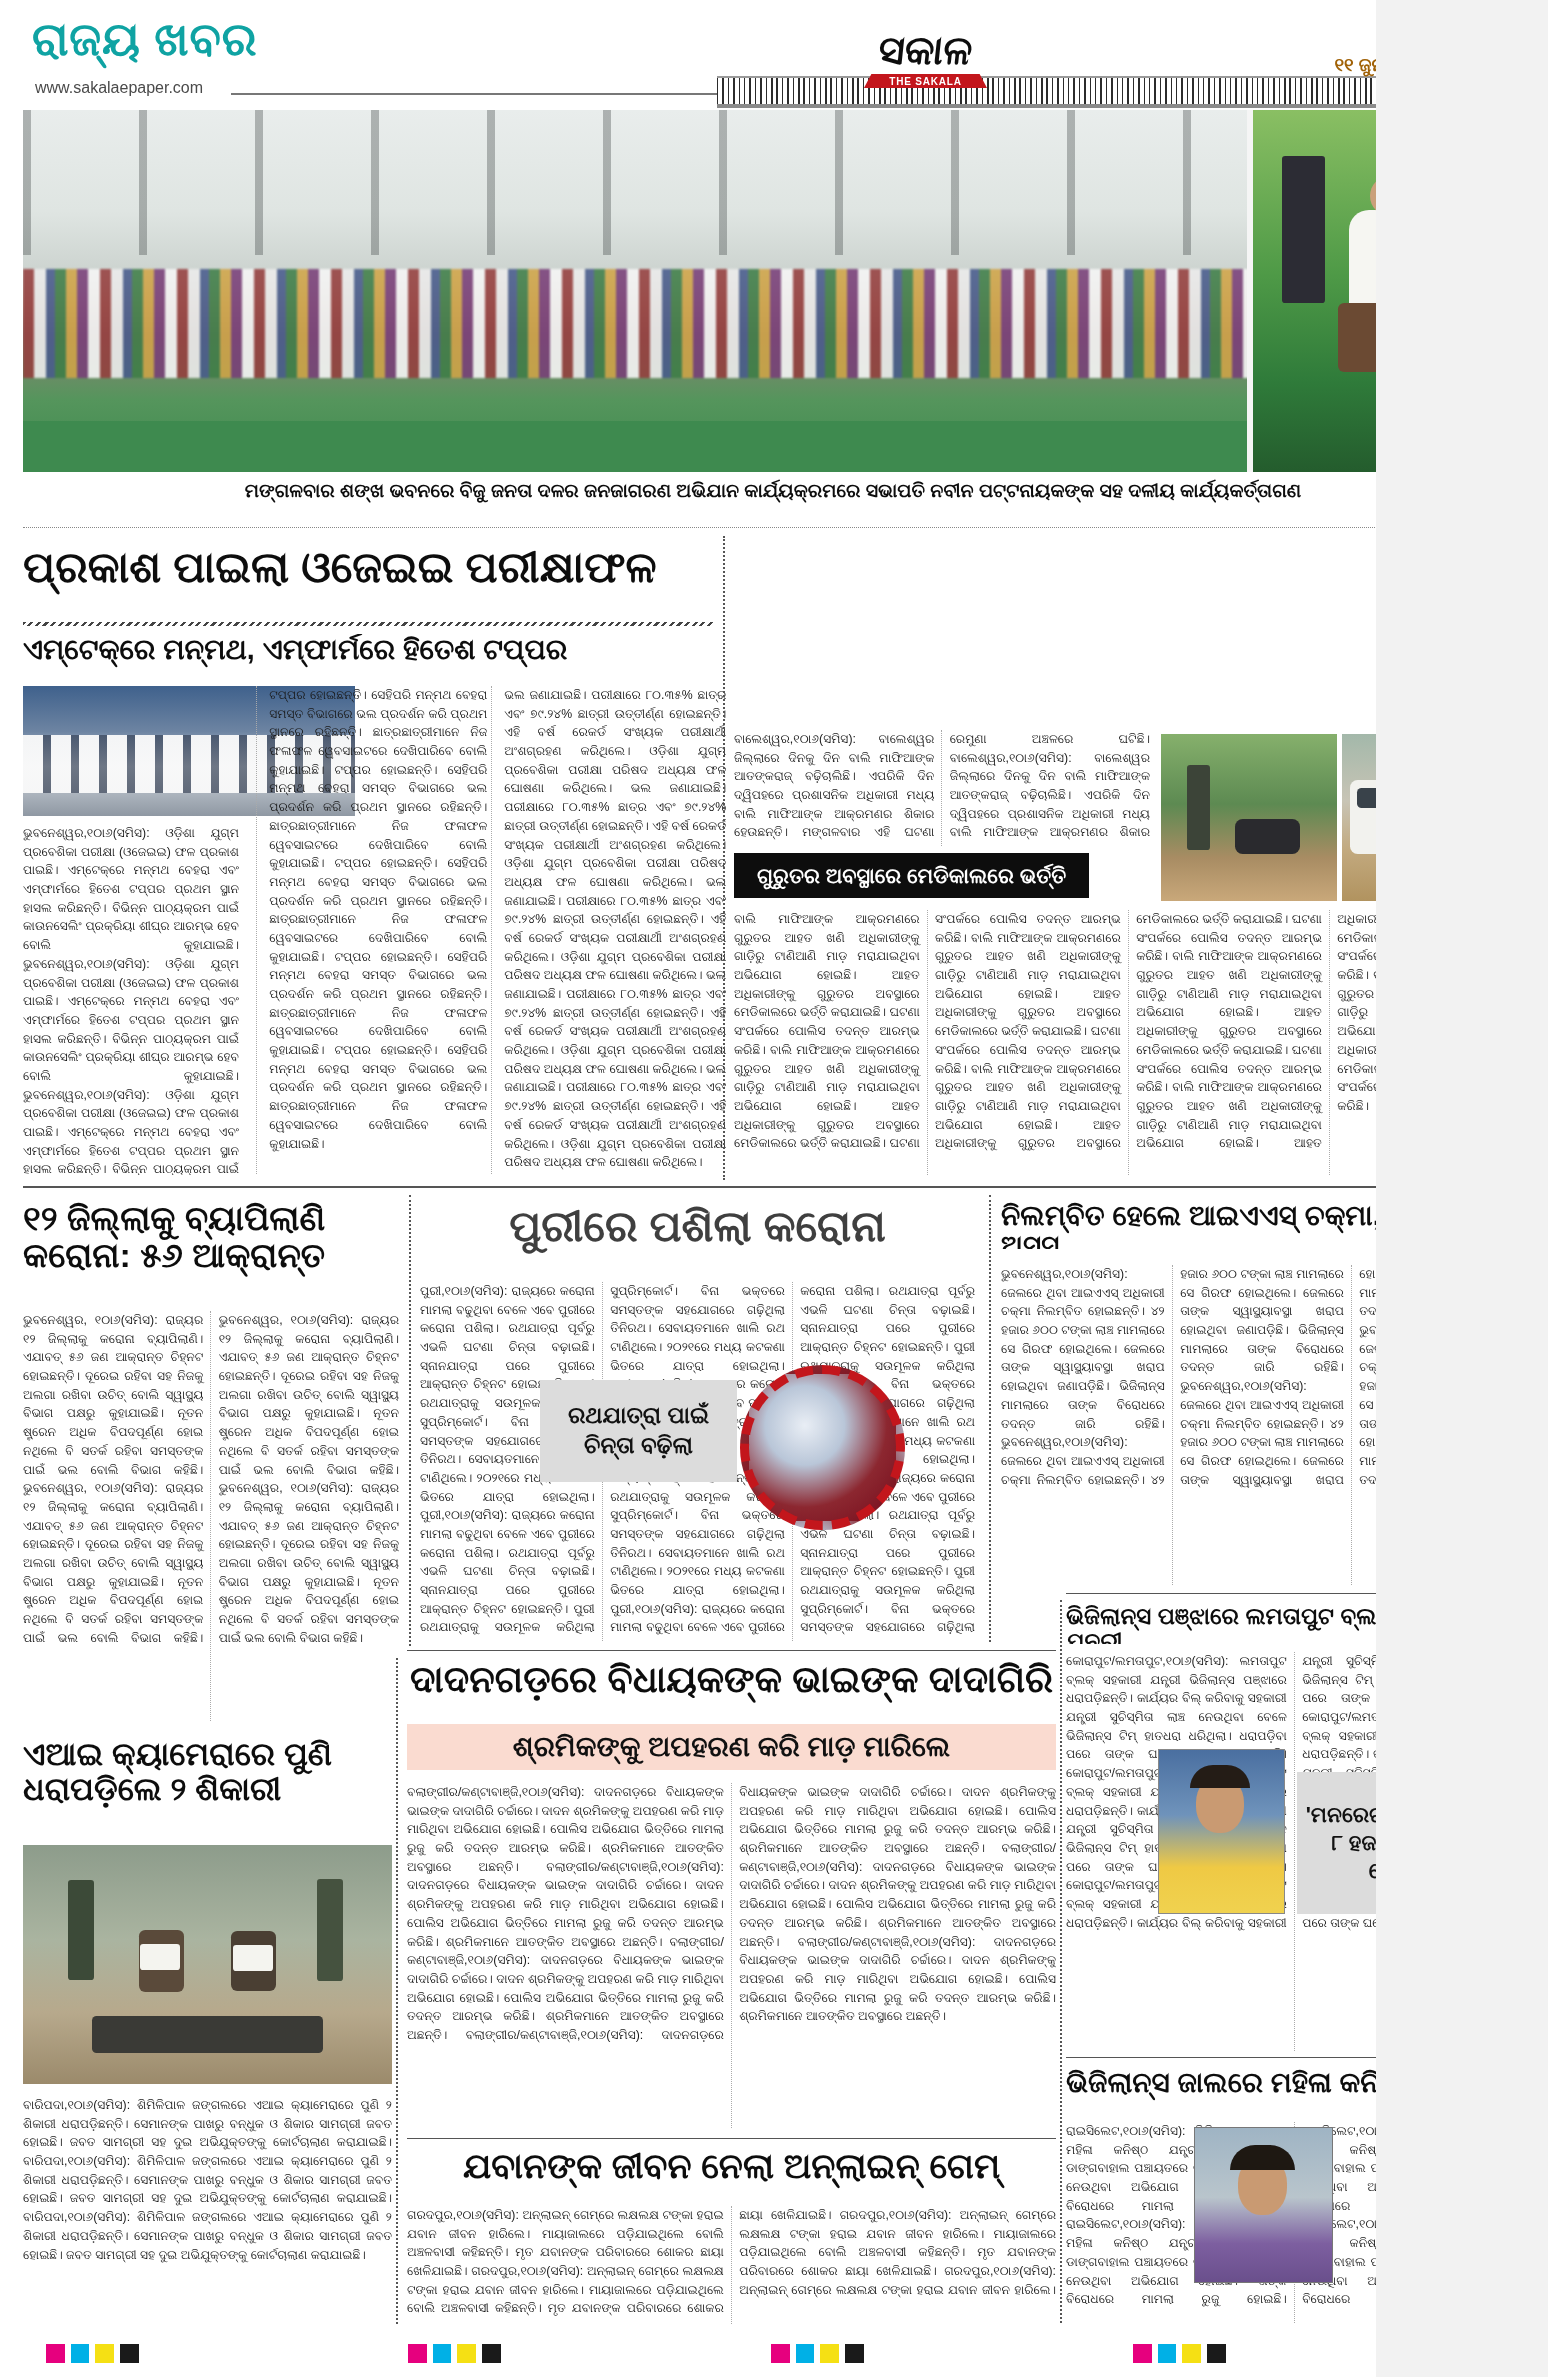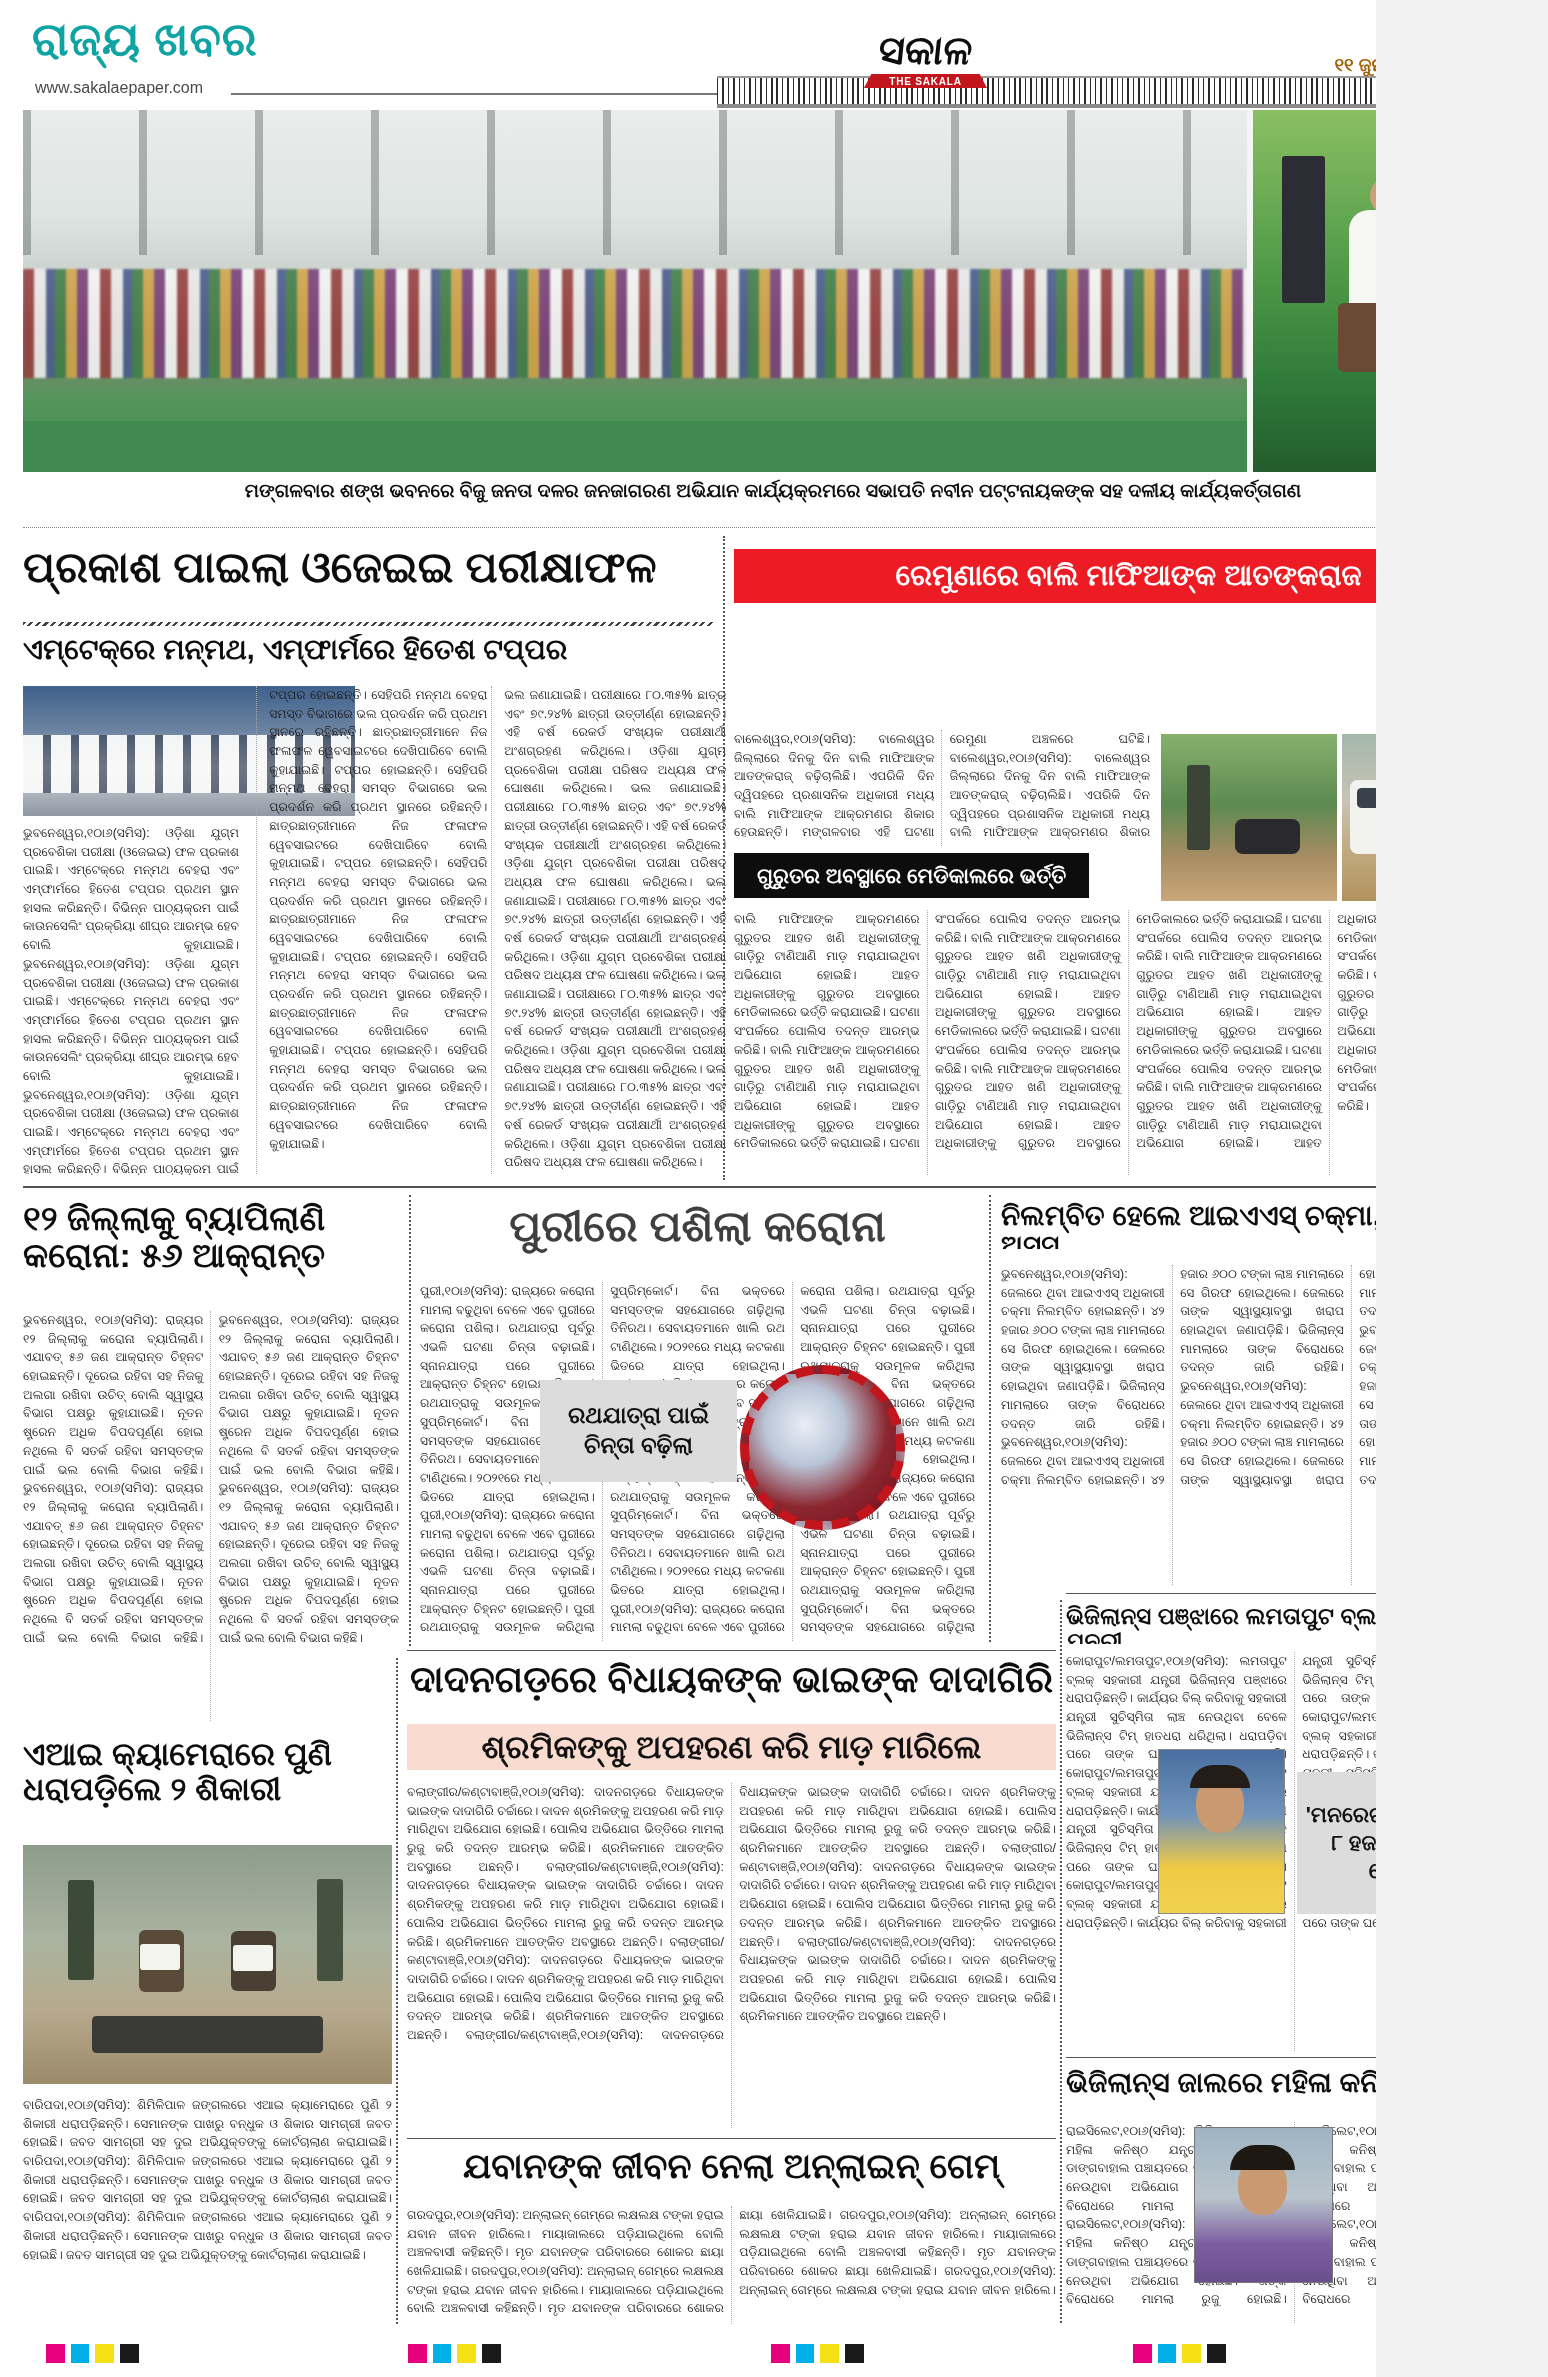--- a/index.html
+++ b/index.html
@@ -79,23 +79,20 @@
               background:linear-gradient(180deg,#3f618c 0%,#6d84a2 35%,#cfd6dd 62%,#8f98a3 100%);">
     <div class="abs" style="left:0;top:38%;width:100%;height:44%;
                 background:repeating-linear-gradient(90deg,rgba(250,250,250,0.95) 0 20px,rgba(45,55,75,0.6) 20px 28px);"></div>
   </div>
   <div class="abs body-text" style="left:23px;top:824px;width:216px;height:351px;">ଭୁବନେଶ୍ୱର,୧୦ା୬(ସମିସ): ଓଡ଼ିଶା ଯୁଗ୍ମ ପ୍ରବେଶିକା ପରୀକ୍ଷା (ଓଜେଇଇ) ଫଳ ପ୍ରକାଶ ପାଇଛି। ଏମ୍‌ଟେକ୍‌ରେ ମନ୍ମଥ ବେହରା ଏବଂ ଏମ୍‌ଫାର୍ମରେ ହିତେଶ ଟପ୍ପର ପ୍ରଥମ ସ୍ଥାନ ହାସଲ କରିଛନ୍ତି। ବିଭିନ୍ନ ପାଠ୍ୟକ୍ରମ ପାଇଁ କାଉନସେଲିଂ ପ୍ରକ୍ରିୟା ଶୀଘ୍ର ଆରମ୍ଭ ହେବ ବୋଲି କୁହାଯାଇଛି। ଭୁବନେଶ୍ୱର,୧୦ା୬(ସମିସ): ଓଡ଼ିଶା ଯୁଗ୍ମ ପ୍ରବେଶିକା ପରୀକ୍ଷା (ଓଜେଇଇ) ଫଳ ପ୍ରକାଶ ପାଇଛି। ଏମ୍‌ଟେକ୍‌ରେ ମନ୍ମଥ ବେହରା ଏବଂ ଏମ୍‌ଫାର୍ମରେ ହିତେଶ ଟପ୍ପର ପ୍ରଥମ ସ୍ଥାନ ହାସଲ କରିଛନ୍ତି। ବିଭିନ୍ନ ପାଠ୍ୟକ୍ରମ ପାଇଁ କାଉନସେଲିଂ ପ୍ରକ୍ରିୟା ଶୀଘ୍ର ଆରମ୍ଭ ହେବ ବୋଲି କୁହାଯାଇଛି। ଭୁବନେଶ୍ୱର,୧୦ା୬(ସମିସ): ଓଡ଼ିଶା ଯୁଗ୍ମ ପ୍ରବେଶିକା ପରୀକ୍ଷା (ଓଜେଇଇ) ଫଳ ପ୍ରକାଶ ପାଇଛି। ଏମ୍‌ଟେକ୍‌ରେ ମନ୍ମଥ ବେହରା ଏବଂ ଏମ୍‌ଫାର୍ମରେ ହିତେଶ ଟପ୍ପର ପ୍ରଥମ ସ୍ଥାନ ହାସଲ କରିଛନ୍ତି। ବିଭିନ୍ନ ପାଠ୍ୟକ୍ରମ ପାଇଁ କାଉନସେଲିଂ ପ୍ରକ୍ରିୟା ଶୀଘ୍ର ଆରମ୍ଭ ହେବ ବୋଲି କୁହାଯାଇଛି।</div>
   <div class="abs body-text" style="left:256px;top:686px;width:218px;height:488px;border-left:0.8px dotted #aaa;padding-left:12.3px;">ଟପ୍ପର ହୋଇଛନ୍ତି। ସେହିପରି ମନ୍ମଥ ବେହରା ସମସ୍ତ ବିଭାଗରେ ଭଲ ପ୍ରଦର୍ଶନ କରି ପ୍ରଥମ ସ୍ଥାନରେ ରହିଛନ୍ତି। ଛାତ୍ରଛାତ୍ରୀମାନେ ନିଜ ଫଳାଫଳ ୱେବସାଇଟରେ ଦେଖିପାରିବେ ବୋଲି କୁହାଯାଇଛି। ଟପ୍ପର ହୋଇଛନ୍ତି। ସେହିପରି ମନ୍ମଥ ବେହରା ସମସ୍ତ ବିଭାଗରେ ଭଲ ପ୍ରଦର୍ଶନ କରି ପ୍ରଥମ ସ୍ଥାନରେ ରହିଛନ୍ତି। ଛାତ୍ରଛାତ୍ରୀମାନେ ନିଜ ଫଳାଫଳ ୱେବସାଇଟରେ ଦେଖିପାରିବେ ବୋଲି କୁହାଯାଇଛି। ଟପ୍ପର ହୋଇଛନ୍ତି। ସେହିପରି ମନ୍ମଥ ବେହରା ସମସ୍ତ ବିଭାଗରେ ଭଲ ପ୍ରଦର୍ଶନ କରି ପ୍ରଥମ ସ୍ଥାନରେ ରହିଛନ୍ତି। ଛାତ୍ରଛାତ୍ରୀମାନେ ନିଜ ଫଳାଫଳ ୱେବସାଇଟରେ ଦେଖିପାରିବେ ବୋଲି କୁହାଯାଇଛି। ଟପ୍ପର ହୋଇଛନ୍ତି। ସେହିପରି ମନ୍ମଥ ବେହରା ସମସ୍ତ ବିଭାଗରେ ଭଲ ପ୍ରଦର୍ଶନ କରି ପ୍ରଥମ ସ୍ଥାନରେ ରହିଛନ୍ତି। ଛାତ୍ରଛାତ୍ରୀମାନେ ନିଜ ଫଳାଫଳ ୱେବସାଇଟରେ ଦେଖିପାରିବେ ବୋଲି କୁହାଯାଇଛି। ଟପ୍ପର ହୋଇଛନ୍ତି। ସେହିପରି ମନ୍ମଥ ବେହରା ସମସ୍ତ ବିଭାଗରେ ଭଲ ପ୍ରଦର୍ଶନ କରି ପ୍ରଥମ ସ୍ଥାନରେ ରହିଛନ୍ତି। ଛାତ୍ରଛାତ୍ରୀମାନେ ନିଜ ଫଳାଫଳ ୱେବସାଇଟରେ ଦେଖିପାରିବେ ବୋଲି କୁହାଯାଇଛି।</div>
   <div class="abs body-text" style="left:491px;top:686px;width:222px;height:488px;border-left:0.8px dotted #aaa;padding-left:12.3px;">ଭଲ ଜଣାଯାଇଛି। ପରୀକ୍ଷାରେ ୮୦.୩୫% ଛାତ୍ର ଏବଂ ୭୯.୨୪% ଛାତ୍ରୀ ଉତ୍ତୀର୍ଣ୍ଣ ହୋଇଛନ୍ତି। ଏହି ବର୍ଷ ରେକର୍ଡ ସଂଖ୍ୟକ ପରୀକ୍ଷାର୍ଥୀ ଅଂଶଗ୍ରହଣ କରିଥିଲେ। ଓଡ଼ିଶା ଯୁଗ୍ମ ପ୍ରବେଶିକା ପରୀକ୍ଷା ପରିଷଦ ଅଧ୍ୟକ୍ଷ ଫଳ ଘୋଷଣା କରିଥିଲେ। ଭଲ ଜଣାଯାଇଛି। ପରୀକ୍ଷାରେ ୮୦.୩୫% ଛାତ୍ର ଏବଂ ୭୯.୨୪% ଛାତ୍ରୀ ଉତ୍ତୀର୍ଣ୍ଣ ହୋଇଛନ୍ତି। ଏହି ବର୍ଷ ରେକର୍ଡ ସଂଖ୍ୟକ ପରୀକ୍ଷାର୍ଥୀ ଅଂଶଗ୍ରହଣ କରିଥିଲେ। ଓଡ଼ିଶା ଯୁଗ୍ମ ପ୍ରବେଶିକା ପରୀକ୍ଷା ପରିଷଦ ଅଧ୍ୟକ୍ଷ ଫଳ ଘୋଷଣା କରିଥିଲେ। ଭଲ ଜଣାଯାଇଛି। ପରୀକ୍ଷାରେ ୮୦.୩୫% ଛାତ୍ର ଏବଂ ୭୯.୨୪% ଛାତ୍ରୀ ଉତ୍ତୀର୍ଣ୍ଣ ହୋଇଛନ୍ତି। ଏହି ବର୍ଷ ରେକର୍ଡ ସଂଖ୍ୟକ ପରୀକ୍ଷାର୍ଥୀ ଅଂଶଗ୍ରହଣ କରିଥିଲେ। ଓଡ଼ିଶା ଯୁଗ୍ମ ପ୍ରବେଶିକା ପରୀକ୍ଷା ପରିଷଦ ଅଧ୍ୟକ୍ଷ ଫଳ ଘୋଷଣା କରିଥିଲେ। ଭଲ ଜଣାଯାଇଛି। ପରୀକ୍ଷାରେ ୮୦.୩୫% ଛାତ୍ର ଏବଂ ୭୯.୨୪% ଛାତ୍ରୀ ଉତ୍ତୀର୍ଣ୍ଣ ହୋଇଛନ୍ତି। ଏହି ବର୍ଷ ରେକର୍ଡ ସଂଖ୍ୟକ ପରୀକ୍ଷାର୍ଥୀ ଅଂଶଗ୍ରହଣ କରିଥିଲେ। ଓଡ଼ିଶା ଯୁଗ୍ମ ପ୍ରବେଶିକା ପରୀକ୍ଷା ପରିଷଦ ଅଧ୍ୟକ୍ଷ ଫଳ ଘୋଷଣା କରିଥିଲେ। ଭଲ ଜଣାଯାଇଛି। ପରୀକ୍ଷାରେ ୮୦.୩୫% ଛାତ୍ର ଏବଂ ୭୯.୨୪% ଛାତ୍ରୀ ଉତ୍ତୀର୍ଣ୍ଣ ହୋଇଛନ୍ତି। ଏହି ବର୍ଷ ରେକର୍ଡ ସଂଖ୍ୟକ ପରୀକ୍ଷାର୍ଥୀ ଅଂଶଗ୍ରହଣ କରିଥିଲେ। ଓଡ଼ିଶା ଯୁଗ୍ମ ପ୍ରବେଶିକା ପରୀକ୍ଷା ପରିଷଦ ଅଧ୍ୟକ୍ଷ ଫଳ ଘୋଷଣା କରିଥିଲେ।</div>
 
   <div class="abs vdots" style="left:723px;top:536px;height:644px;"></div>
 
-  <div class="abs kicker" style="left:734px;top:549px;width:789px;height:54px;font-size:29px;">
-    <span>ରେମୁଣାରେ ବାଲି ମାଫିଆଙ୍କ ଆତଙ୍କରାଜ</span>
-  </div>
 
   <div class="abs body-text cols2" style="left:734px;top:730px;width:416px;height:116px;">ବାଲେଶ୍ୱର,୧୦ା୬(ସମିସ): ବାଲେଶ୍ୱର ଜିଲ୍ଲାରେ ଦିନକୁ ଦିନ ବାଲି ମାଫିଆଙ୍କ ଆତଙ୍କରାଜ୍ ବଢ଼ିଚାଲିଛି। ଏପରିକି ଦିନ ଦ୍ୱିପହରେ ପ୍ରଶାସନିକ ଅଧିକାରୀ ମଧ୍ୟ ବାଲି ମାଫିଆଙ୍କ ଆକ୍ରମଣର ଶିକାର ହେଉଛନ୍ତି। ମଙ୍ଗଳବାର ଏହି ଘଟଣା ରେମୁଣା ଅଞ୍ଚଳରେ ଘଟିଛି। ବାଲେଶ୍ୱର,୧୦ା୬(ସମିସ): ବାଲେଶ୍ୱର ଜିଲ୍ଲାରେ ଦିନକୁ ଦିନ ବାଲି ମାଫିଆଙ୍କ ଆତଙ୍କରାଜ୍ ବଢ଼ିଚାଲିଛି। ଏପରିକି ଦିନ ଦ୍ୱିପହରେ ପ୍ରଶାସନିକ ଅଧିକାରୀ ମଧ୍ୟ ବାଲି ମାଫିଆଙ୍କ ଆକ୍ରମଣର ଶିକାର ହେଉଛନ୍ତି। ମଙ୍ଗଳବାର ଏହି ଘଟଣା ରେମୁଣା ଅଞ୍ଚଳରେ ଘଟିଛି।</div>
   <div class="abs blackbox" style="left:734px;top:853px;width:355px;height:45px;font-size:21px;">
     <span>ଗୁରୁତର ଅବସ୍ଥାରେ ମେଡିକାଲରେ ଭର୍ତ୍ତି</span>
   </div>
 
   <div class="photo" style="left:1161px;top:734px;width:176px;height:167px;
               background:linear-gradient(180deg,#86b06c 0%,#5d8a52 42%,#a88c63 74%,#c9a87a 100%);">
     <div class="figure" style="left:26px;top:31px;width:23px;height:85px;background:#3c4438;"></div>
     <div class="figure" style="left:74px;top:85px;width:65px;height:35px;background:#2a2a2e;border-radius:7.7px;"></div>
@@ -142,21 +139,21 @@
     <div class="figure" style="left:117px;top:99px;width:40px;height:26px;background:#f4f4ef;"></div>
     <div class="figure" style="left:210px;top:100px;width:40px;height:26px;background:#f4f4ef;"></div>
     <div class="figure" style="left:69px;top:171px;width:231px;height:37px;background:#3a3a36;border-radius:4.6px;"></div>
   </div>
   <div class="abs body-text" style="left:23px;top:2096px;width:369px;height:227px;">ବାରିପଦା,୧୦ା୬(ସମିସ): ଶିମିଳିପାଳ ଜଙ୍ଗଲରେ ଏଆଇ କ୍ୟାମେରାରେ ପୁଣି ୨ ଶିକାରୀ ଧରାପଡ଼ିଛନ୍ତି। ସେମାନଙ୍କ ପାଖରୁ ବନ୍ଧୁକ ଓ ଶିକାର ସାମଗ୍ରୀ ଜବତ ହୋଇଛି। ଜବତ ସାମଗ୍ରୀ ସହ ଦୁଇ ଅଭିଯୁକ୍ତଙ୍କୁ କୋର୍ଟଚାଲାଣ କରାଯାଇଛି। ବାରିପଦା,୧୦ା୬(ସମିସ): ଶିମିଳିପାଳ ଜଙ୍ଗଲରେ ଏଆଇ କ୍ୟାମେରାରେ ପୁଣି ୨ ଶିକାରୀ ଧରାପଡ଼ିଛନ୍ତି। ସେମାନଙ୍କ ପାଖରୁ ବନ୍ଧୁକ ଓ ଶିକାର ସାମଗ୍ରୀ ଜବତ ହୋଇଛି। ଜବତ ସାମଗ୍ରୀ ସହ ଦୁଇ ଅଭିଯୁକ୍ତଙ୍କୁ କୋର୍ଟଚାଲାଣ କରାଯାଇଛି। ବାରିପଦା,୧୦ା୬(ସମିସ): ଶିମିଳିପାଳ ଜଙ୍ଗଲରେ ଏଆଇ କ୍ୟାମେରାରେ ପୁଣି ୨ ଶିକାରୀ ଧରାପଡ଼ିଛନ୍ତି। ସେମାନଙ୍କ ପାଖରୁ ବନ୍ଧୁକ ଓ ଶିକାର ସାମଗ୍ରୀ ଜବତ ହୋଇଛି। ଜବତ ସାମଗ୍ରୀ ସହ ଦୁଇ ଅଭିଯୁକ୍ତଙ୍କୁ କୋର୍ଟଚାଲାଣ କରାଯାଇଛି।</div>
 
   <div class="abs vdots" style="left:396px;top:1658px;height:666px;"></div>
 
   <div class="abs hrule" style="left:407px;top:1650px;width:649px;height:0.8px;"></div>
   <div class="abs hl center" style="left:407px;top:1660px;width:649px;height:57px;font-size:37px;">ଦାଦନଗଡ଼ରେ ବିଧାୟକଙ୍କ ଭାଇଙ୍କ ଦାଦାଗିରି</div>
-  <div class="abs pinkbox" style="left:407px;top:1724px;width:649px;height:46px;font-size:32px;">
+  <div class="abs pinkbox" style="left:407px;top:1724px;width:649px;height:46px;font-size:28px;">
     <span>ଶ୍ରମିକଙ୍କୁ ଅପହରଣ କରି ମାଡ଼ ମାରିଲେ</span>
   </div>
   <div class="abs body-text cols2" style="left:407px;top:1783px;width:649px;height:345px;">ବଲାଙ୍ଗୀର/କଣ୍ଟାବାଞ୍ଜି,୧୦ା୬(ସମିସ): ଦାଦନଗଡ଼ରେ ବିଧାୟକଙ୍କ ଭାଇଙ୍କ ଦାଦାଗିରି ଚର୍ଚ୍ଚାରେ। ଦାଦନ ଶ୍ରମିକଙ୍କୁ ଅପହରଣ କରି ମାଡ଼ ମାରିଥିବା ଅଭିଯୋଗ ହୋଇଛି। ପୋଲିସ ଅଭିଯୋଗ ଭିତ୍ତିରେ ମାମଲା ରୁଜୁ କରି ତଦନ୍ତ ଆରମ୍ଭ କରିଛି। ଶ୍ରମିକମାନେ ଆତଙ୍କିତ ଅବସ୍ଥାରେ ଅଛନ୍ତି। ବଲାଙ୍ଗୀର/କଣ୍ଟାବାଞ୍ଜି,୧୦ା୬(ସମିସ): ଦାଦନଗଡ଼ରେ ବିଧାୟକଙ୍କ ଭାଇଙ୍କ ଦାଦାଗିରି ଚର୍ଚ୍ଚାରେ। ଦାଦନ ଶ୍ରମିକଙ୍କୁ ଅପହରଣ କରି ମାଡ଼ ମାରିଥିବା ଅଭିଯୋଗ ହୋଇଛି। ପୋଲିସ ଅଭିଯୋଗ ଭିତ୍ତିରେ ମାମଲା ରୁଜୁ କରି ତଦନ୍ତ ଆରମ୍ଭ କରିଛି। ଶ୍ରମିକମାନେ ଆତଙ୍କିତ ଅବସ୍ଥାରେ ଅଛନ୍ତି। ବଲାଙ୍ଗୀର/କଣ୍ଟାବାଞ୍ଜି,୧୦ା୬(ସମିସ): ଦାଦନଗଡ଼ରେ ବିଧାୟକଙ୍କ ଭାଇଙ୍କ ଦାଦାଗିରି ଚର୍ଚ୍ଚାରେ। ଦାଦନ ଶ୍ରମିକଙ୍କୁ ଅପହରଣ କରି ମାଡ଼ ମାରିଥିବା ଅଭିଯୋଗ ହୋଇଛି। ପୋଲିସ ଅଭିଯୋଗ ଭିତ୍ତିରେ ମାମଲା ରୁଜୁ କରି ତଦନ୍ତ ଆରମ୍ଭ କରିଛି। ଶ୍ରମିକମାନେ ଆତଙ୍କିତ ଅବସ୍ଥାରେ ଅଛନ୍ତି। ବଲାଙ୍ଗୀର/କଣ୍ଟାବାଞ୍ଜି,୧୦ା୬(ସମିସ): ଦାଦନଗଡ଼ରେ ବିଧାୟକଙ୍କ ଭାଇଙ୍କ ଦାଦାଗିରି ଚର୍ଚ୍ଚାରେ। ଦାଦନ ଶ୍ରମିକଙ୍କୁ ଅପହରଣ କରି ମାଡ଼ ମାରିଥିବା ଅଭିଯୋଗ ହୋଇଛି। ପୋଲିସ ଅଭିଯୋଗ ଭିତ୍ତିରେ ମାମଲା ରୁଜୁ କରି ତଦନ୍ତ ଆରମ୍ଭ କରିଛି। ଶ୍ରମିକମାନେ ଆତଙ୍କିତ ଅବସ୍ଥାରେ ଅଛନ୍ତି। ବଲାଙ୍ଗୀର/କଣ୍ଟାବାଞ୍ଜି,୧୦ା୬(ସମିସ): ଦାଦନଗଡ଼ରେ ବିଧାୟକଙ୍କ ଭାଇଙ୍କ ଦାଦାଗିରି ଚର୍ଚ୍ଚାରେ। ଦାଦନ ଶ୍ରମିକଙ୍କୁ ଅପହରଣ କରି ମାଡ଼ ମାରିଥିବା ଅଭିଯୋଗ ହୋଇଛି। ପୋଲିସ ଅଭିଯୋଗ ଭିତ୍ତିରେ ମାମଲା ରୁଜୁ କରି ତଦନ୍ତ ଆରମ୍ଭ କରିଛି। ଶ୍ରମିକମାନେ ଆତଙ୍କିତ ଅବସ୍ଥାରେ ଅଛନ୍ତି। ବଲାଙ୍ଗୀର/କଣ୍ଟାବାଞ୍ଜି,୧୦ା୬(ସମିସ): ଦାଦନଗଡ଼ରେ ବିଧାୟକଙ୍କ ଭାଇଙ୍କ ଦାଦାଗିରି ଚର୍ଚ୍ଚାରେ। ଦାଦନ ଶ୍ରମିକଙ୍କୁ ଅପହରଣ କରି ମାଡ଼ ମାରିଥିବା ଅଭିଯୋଗ ହୋଇଛି। ପୋଲିସ ଅଭିଯୋଗ ଭିତ୍ତିରେ ମାମଲା ରୁଜୁ କରି ତଦନ୍ତ ଆରମ୍ଭ କରିଛି। ଶ୍ରମିକମାନେ ଆତଙ୍କିତ ଅବସ୍ଥାରେ ଅଛନ୍ତି।</div>
 
   <div class="abs hrule" style="left:407px;top:2138px;width:649px;height:0.8px;"></div>
 
   <div class="abs hl center" style="left:407px;top:2147px;width:649px;height:51px;font-size:35px;">ଯବାନଙ୍କ ଜୀବନ ନେଲା ଅନ୍‌ଲାଇନ୍ ଗେମ୍</div>
   <div class="abs body-text cols2" style="left:407px;top:2206px;width:649px;height:118px;">ଗରଦପୁର,୧୦ା୬(ସମିସ): ଅନ୍‌ଲାଇନ୍ ଗେମ୍‌ରେ ଲକ୍ଷଲକ୍ଷ ଟଙ୍କା ହରାଇ ଯବାନ ଜୀବନ ହାରିଲେ। ମାୟାଜାଲରେ ପଡ଼ିଯାଇଥିଲେ ବୋଲି ଅଞ୍ଚଳବାସୀ କହିଛନ୍ତି। ମୃତ ଯବାନଙ୍କ ପରିବାରରେ ଶୋକର ଛାୟା ଖେଳିଯାଇଛି। ଗରଦପୁର,୧୦ା୬(ସମିସ): ଅନ୍‌ଲାଇନ୍ ଗେମ୍‌ରେ ଲକ୍ଷଲକ୍ଷ ଟଙ୍କା ହରାଇ ଯବାନ ଜୀବନ ହାରିଲେ। ମାୟାଜାଲରେ ପଡ଼ିଯାଇଥିଲେ ବୋଲି ଅଞ୍ଚଳବାସୀ କହିଛନ୍ତି। ମୃତ ଯବାନଙ୍କ ପରିବାରରେ ଶୋକର ଛାୟା ଖେଳିଯାଇଛି। ଗରଦପୁର,୧୦ା୬(ସମିସ): ଅନ୍‌ଲାଇନ୍ ଗେମ୍‌ରେ ଲକ୍ଷଲକ୍ଷ ଟଙ୍କା ହରାଇ ଯବାନ ଜୀବନ ହାରିଲେ। ମାୟାଜାଲରେ ପଡ଼ିଯାଇଥିଲେ ବୋଲି ଅଞ୍ଚଳବାସୀ କହିଛନ୍ତି। ମୃତ ଯବାନଙ୍କ ପରିବାରରେ ଶୋକର ଛାୟା ଖେଳିଯାଇଛି। ଗରଦପୁର,୧୦ା୬(ସମିସ): ଅନ୍‌ଲାଇନ୍ ଗେମ୍‌ରେ ଲକ୍ଷଲକ୍ଷ ଟଙ୍କା ହରାଇ ଯବାନ ଜୀବନ ହାରିଲେ। ମାୟାଜାଲରେ ପଡ଼ିଯାଇଥିଲେ ବୋଲି ଅଞ୍ଚଳବାସୀ କହିଛନ୍ତି। ମୃତ ଯବାନଙ୍କ ପରିବାରରେ ଶୋକର ଛାୟା ଖେଳିଯାଇଛି।</div>
 
   <div class="abs vdots" style="left:1060px;top:1600px;height:723px;"></div>

